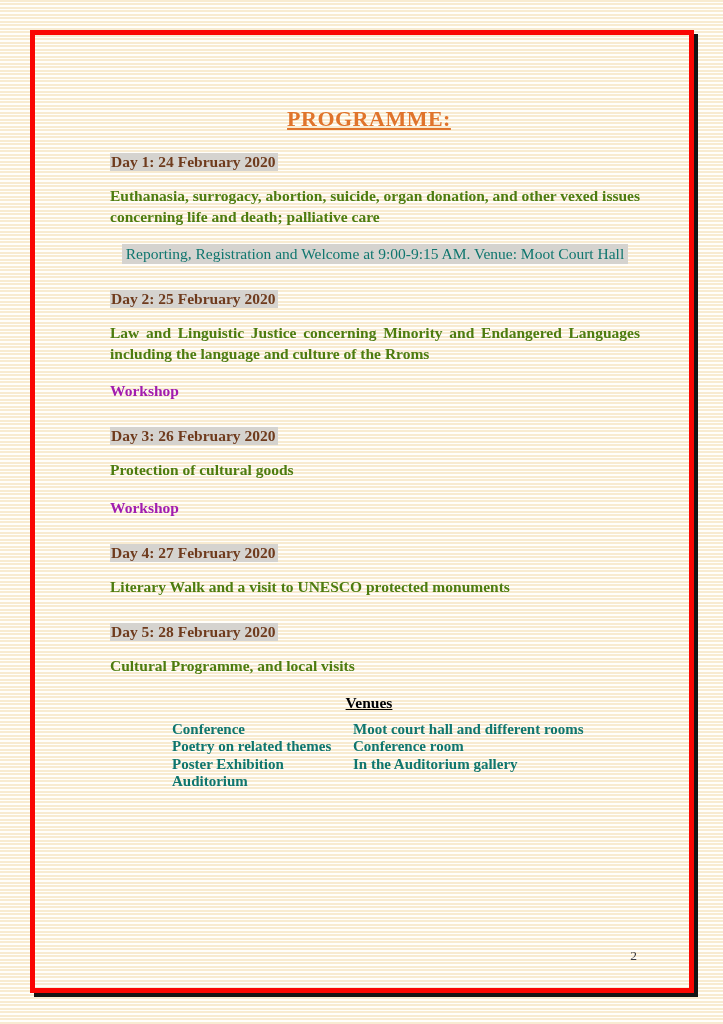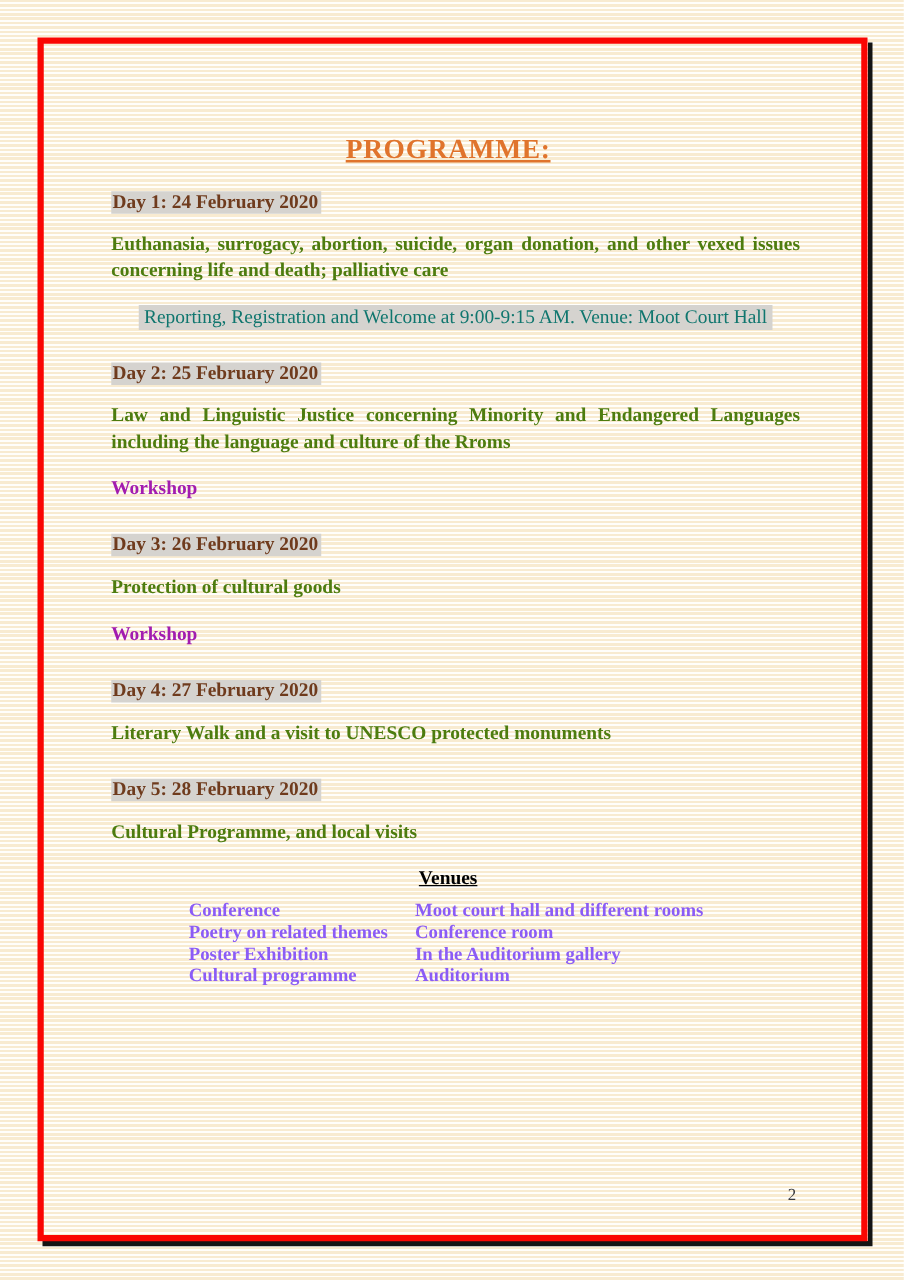--- a/index.html
+++ b/index.html
@@ -23,21 +23,21 @@
     position: absolute;
     left: 30px;
     top: 30px;
     width: 664px;
     height: 963px;
     box-sizing: border-box;
     border: 5px solid #fa0603;
     box-shadow: 4px 4px 0 0 #141414;
   }
   .content {
-    padding: 71px 49px 0 42px;
+    padding: 71px 49px 0 63px;
   }
   .doc-title {
     text-align: center;
     color: #e0742c;
     font-size: 22px;
     font-weight: bold;
     text-decoration: underline;
     letter-spacing: 0.5px;
     margin: 0 0 20px 0;
   }
@@ -85,21 +85,21 @@
   .venues-heading {
     text-align: center;
     color: #000000;
     font-weight: bold;
     font-size: 15.5px;
     text-decoration: underline;
     margin: 0 0 9px 0;
   }
   .venue-table {
     margin-left: 74px;
-    color: #8b5cf6;
+    color: #0f766e;
     font-weight: bold;
     font-size: 15px;
     line-height: 17.5px;
   }
   .venue-row { display: flex; }
   .venue-event { width: 181px; }
   .venue-place { flex: 1; }
   .page-num {
     position: absolute;
     right: 52px;
@@ -153,21 +153,20 @@
         </div>
         <div class="venue-row">
           <span class="venue-event">Poetry on related themes</span>
           <span class="venue-place">Conference room</span>
         </div>
         <div class="venue-row">
           <span class="venue-event">Poster Exhibition</span>
           <span class="venue-place">In the Auditorium gallery</span>
         </div>
         <div class="venue-row">
-          <span class="venue-event">Cultural programme</span>
           <span class="venue-place">Auditorium</span>
         </div>
       </div>
     </section>
 
   </div>
 
   <span class="page-num">2</span>
 </div>
 

